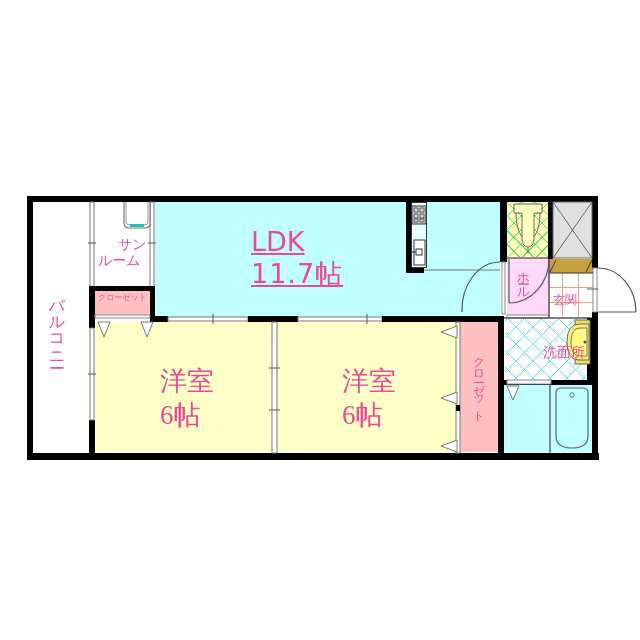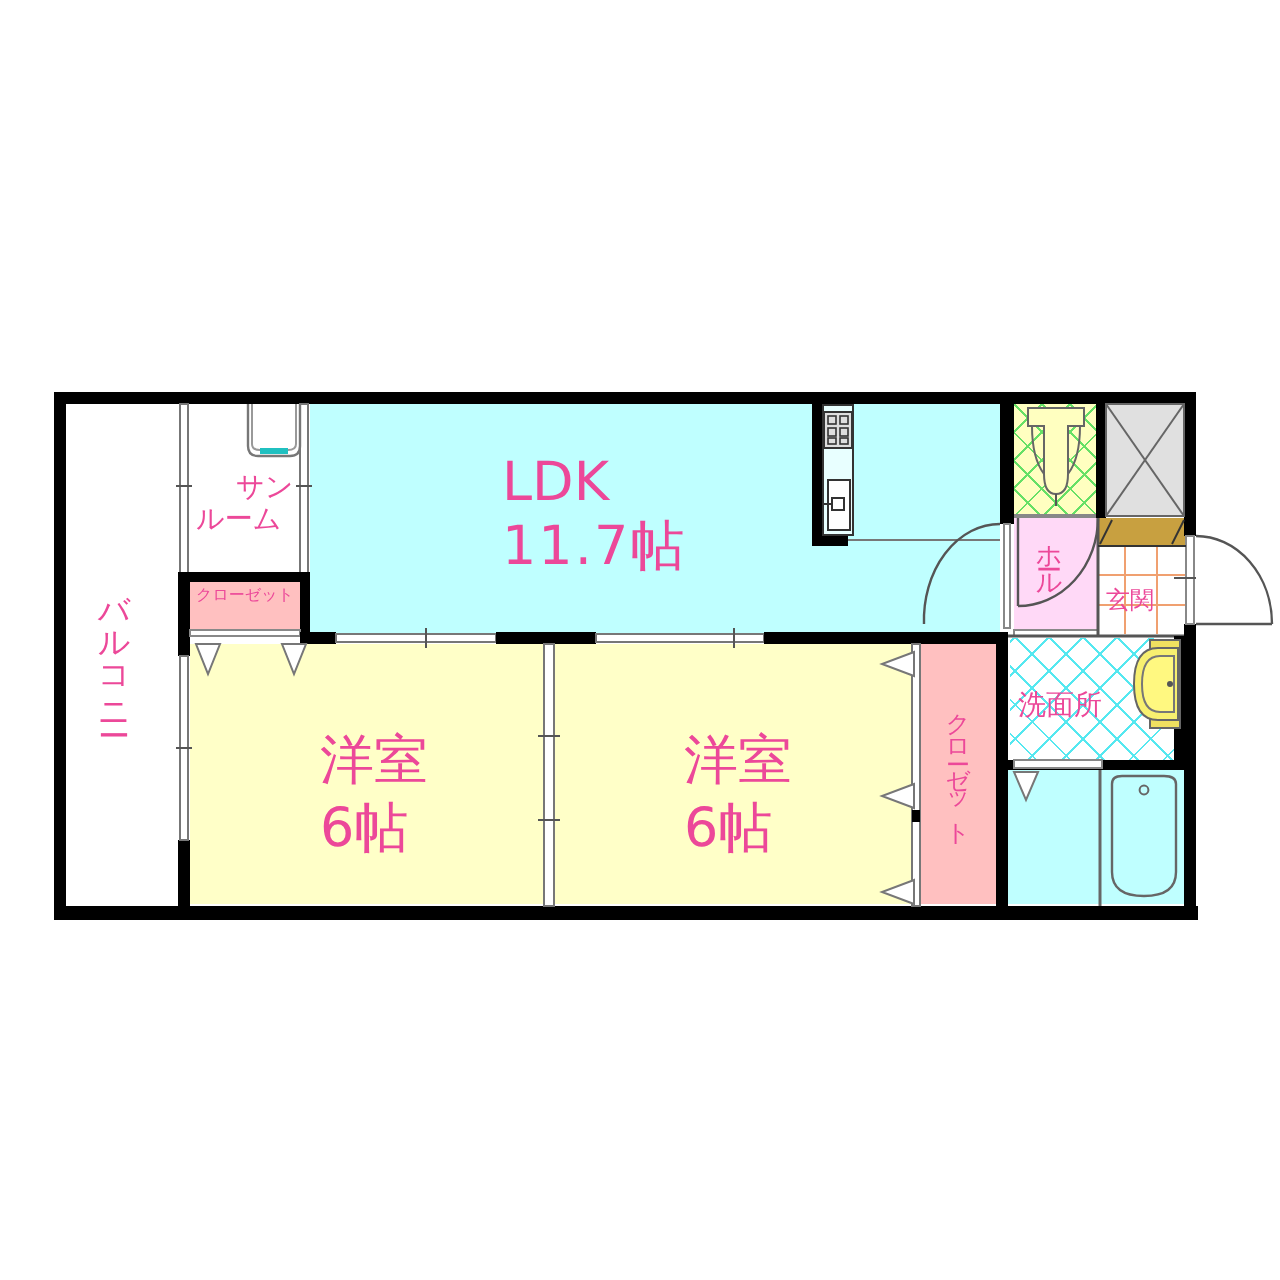--- a/index.html
+++ b/index.html
@@ -3,21 +3,21 @@
 <meta charset="utf-8">
 <style>
   html, body { margin:0; padding:0; background:#ffffff; }
   body { width:640px; height:640px; position:relative; overflow:hidden;
          font-family:"DejaVu Sans", "Liberation Sans", sans-serif; }
   .abs { position:absolute; box-sizing:border-box; }
   .lbl { position:absolute; color:#ec4899; white-space:nowrap; }
   .vtext { writing-mode:vertical-rl; text-orientation:upright; }
   .vtext-rot { writing-mode:vertical-rl; }
   .ldk-label { font-size:27px; line-height:32px; text-align:left; }
-  .room-label { font-size:27px; line-height:34px; }
+  .room-label { font-size:27px; line-height:34px;font-family:Liberation Serif, serif; }
   svg { position:absolute; overflow:visible; }
 </style>
 </head>
 <body>
 
 <div class="abs" style="left:33px;top:202px;width:57px;height:252px;background:#ffffff;"></div>
 
 <div class="abs" style="left:92px;top:202px;width:60px;height:86px;background:#ffffff;"></div>
 
 <div class="abs" style="left:95px;top:290px;width:55px;height:26px;background:#ffc0c0;"></div>
@@ -178,21 +178,21 @@
   <path d="M24 4 L14 4 Q2 4 2 22 Q2 40 14 40 L24 40 Z" fill="#f8f070" stroke="#666"></path>
   <path d="M22 8 L15 8 Q6 8 6 22 Q6 36 15 36 L22 36 Z" fill="#fff880" stroke="#777"></path>
   <circle cx="20" cy="22" r="1.5" fill="#555"></circle>
 </svg>
 
 <svg width="40" height="66" style="left:552px;top:386px;">
   <path d="M4 6 Q4 2 9 2 L30 2 Q36 2 36 6 L36 50 Q36 62 20 62 Q4 62 4 50 Z" fill="none" stroke="#666" stroke-width="1.2"></path>
   <circle cx="20" cy="9" r="2.2" fill="none" stroke="#666"></circle>
 </svg>
 
-<div class="lbl ldk-label" style="left:251px;top:226px;">
+<div class="lbl ldk-label" style="left:251px;top:226px;text-decoration:underline;">
   <div>LDK</div>
   <div style="letter-spacing:1px;">11.7帖</div>
 </div>
 
 <div class="lbl room-label" style="left:160px;top:364px;">
   <div>洋室</div>
   <div>6帖</div>
 </div>
 
 <div class="lbl room-label" style="left:342px;top:364px;">
@@ -208,13 +208,13 @@
 <div class="lbl vtext-rot" style="left:46px;top:287px;font-size:16px;">バルコニー</div>
 
 <div class="lbl" style="left:98px;top:292px;font-size:8px;">クローゼット</div>
 
 <div class="lbl vtext-rot" style="left:470px;top:348px;font-size:12px;">クローゼット</div>
 
 <div class="lbl vtext" style="left:514px;top:263px;font-size:13px;">ホール</div>
 
 <div class="lbl" style="left:553px;top:292px;font-size:12px;text-align:right;">玄関</div>
 
-<div class="lbl" style="left:509px;top:344px;font-size:14px;">洗面所</div>
+<div class="lbl" style="left:543px;top:344px;font-size:14px;">洗面所</div>
 
 </body></html>

